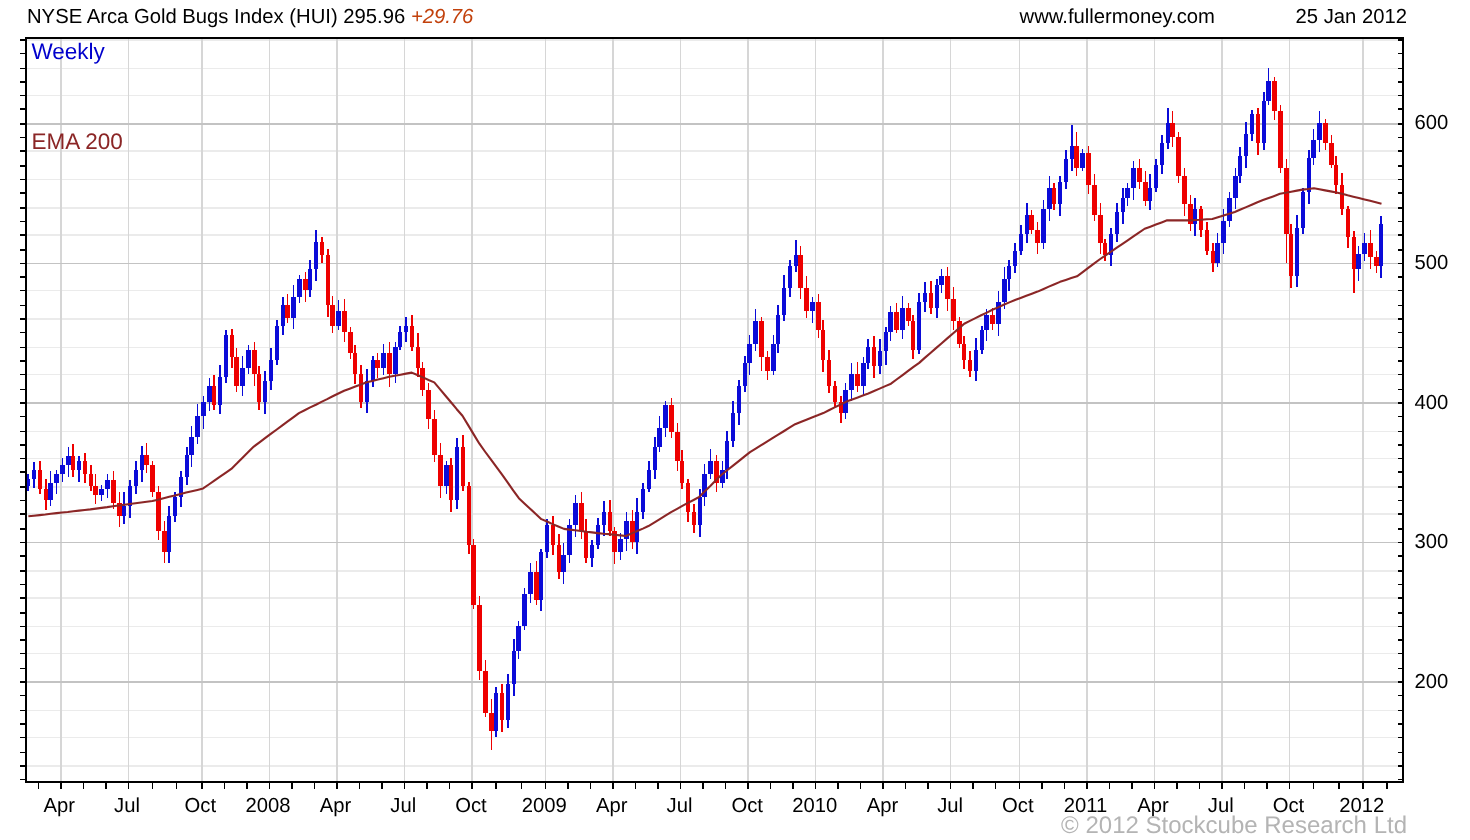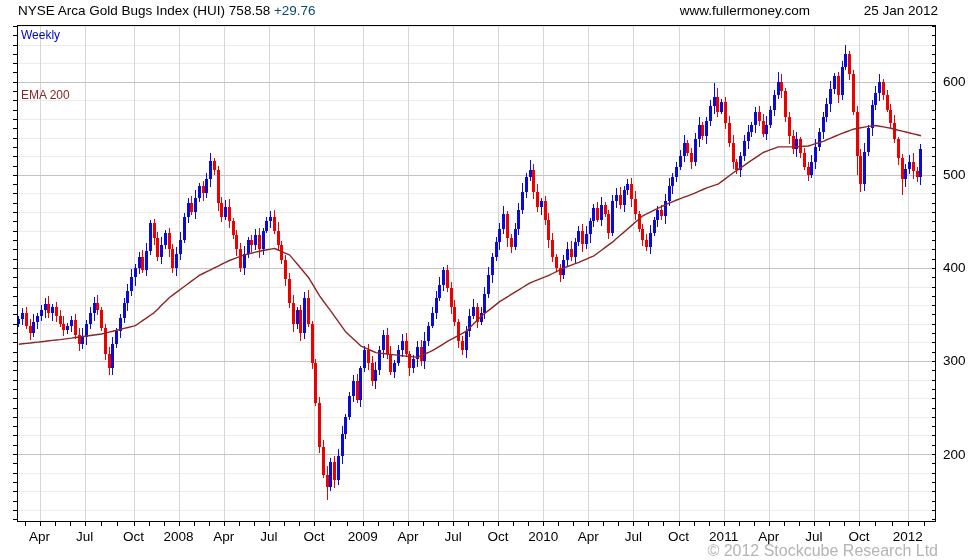--- a/index.html
+++ b/index.html
@@ -1,23 +1,23 @@
 <!DOCTYPE html>
 <html><head>
 <meta charset="utf-8">
 <style>
   html,body{margin:0;padding:0;background:#ffffff;}
   body{width:980px;height:560px;position:relative;overflow:hidden;
        font-family:"Liberation Sans",sans-serif;-webkit-font-smoothing:none;}
   .hdr{position:absolute;top:2px;left:0;width:980px;height:20px;font-size:13.5px;color:#000;}
   .hdr .title{position:absolute;left:18px;top:1px;white-space:nowrap;}
-  .hdr .chg{color:#0c4a6e;}
+  .hdr .chg{color:#c2410c;font-style:italic;}
   .hdr .url{position:absolute;right:170px;top:1px;}
   .hdr .date{position:absolute;right:42px;top:1px;}
-  .legend{position:absolute;left:21px;top:27px;font-size:12px;line-height:16px;z-index:3;}
+  .legend{position:absolute;left:21px;top:27px;font-size:15px;line-height:16px;z-index:3;}
   .legend .wk{color:#0000cc;}
   .legend .ema{color:#8b2626;margin-top:44px;}
   .copyright{position:absolute;right:42px;top:542px;font-size:16px;color:#b4b4b4;z-index:3;}
   #chartwrap{position:absolute;left:0;top:0;width:980px;height:560px;z-index:1;}
   svg text{font-family:"Liberation Sans",sans-serif;}
 </style>
 </head>
 <body>
 
 <div id="chartwrap"><svg width="980" height="560">
@@ -741,21 +741,21 @@
       <text x="633.4253578732107" y="541" font-size="13.5" fill="#000000" text-anchor="middle">Jul</text>
       <text x="678.5296523517383" y="541" font-size="13.5" fill="#000000" text-anchor="middle">Oct</text>
       <text x="723.6339468302659" y="541" font-size="13.5" fill="#000000" text-anchor="middle">2011</text>
       <text x="768.7382413087935" y="541" font-size="13.5" fill="#000000" text-anchor="middle">Apr</text>
       <text x="813.8425357873211" y="541" font-size="13.5" fill="#000000" text-anchor="middle">Jul</text>
       <text x="858.9468302658487" y="541" font-size="13.5" fill="#000000" text-anchor="middle">Oct</text>
       <text x="907.8098159509203" y="541" font-size="13.5" fill="#000000" text-anchor="middle">2012</text>
     </svg></div>
 
 <div class="hdr">
-  <div class="title"><span>NYSE Arca Gold Bugs Index (HUI)</span>&nbsp;<span>758.58</span>&nbsp;<span class="chg">+29.76</span></div>
+  <div class="title"><span>NYSE Arca Gold Bugs Index (HUI)</span>&nbsp;<span>295.96</span>&nbsp;<span class="chg">+29.76</span></div>
   <div class="url">www.fullermoney.com</div>
   <div class="date">25 Jan 2012</div>
 </div>
 
 <div class="legend">
   <div class="wk">Weekly</div>
   <div class="ema">EMA 200</div>
 </div>
 
 <div class="copyright">© 2012 Stockcube Research Ltd</div>

